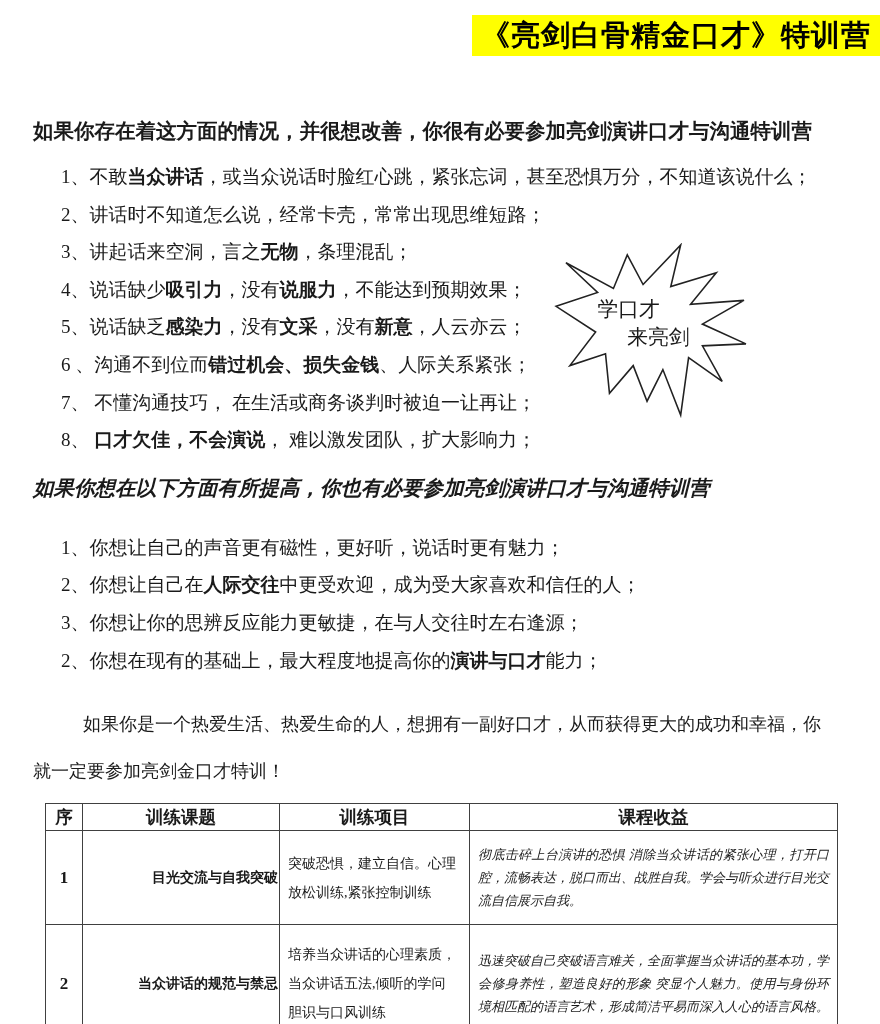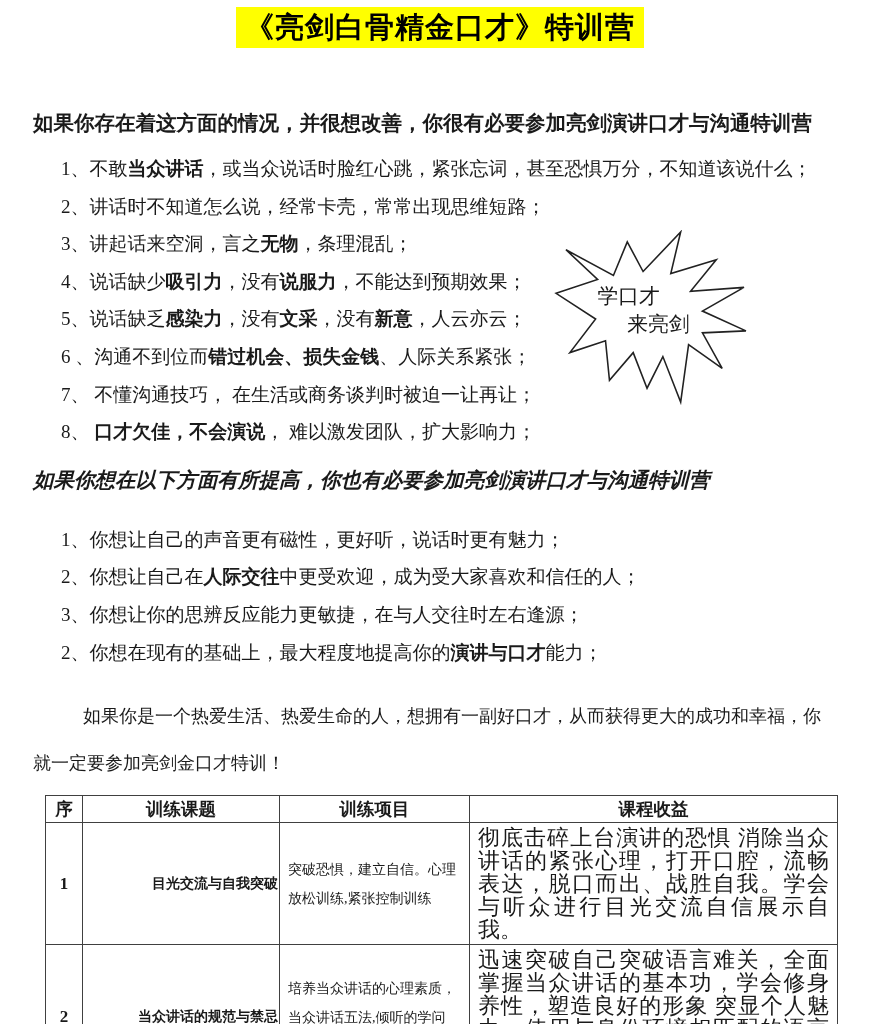--- a/index.html
+++ b/index.html
@@ -1,42 +1,42 @@
 <!DOCTYPE html>
 <html><head>
 <meta charset="utf-8">
 <style>
   html,body{margin:0;padding:0;}
   body{
     width:880px;height:1024px;background:#ffffff;color:#1a1a1a;
     font-family:"Liberation Serif","DejaVu Serif",serif;
     overflow:hidden;position:relative;
   }
-  .title-wrap{text-align:center;padding-top:7px;}
+  .title-wrap{text-align:right;padding-top:15px;}
   .title{
     display:inline-block;background:#ffff00;
     font-family:"Liberation Sans","DejaVu Sans",sans-serif;
     font-weight:bold;font-size:29px;line-height:35px;padding:3px 9px;
     letter-spacing:1px;color:#000;
   }
   .heading{
     margin:62px 43px 0 33px;font-size:20.5px;font-weight:bold;
     line-height:26px;white-space:nowrap;
   }
   .heading.second{margin-top:16px;font-style:italic;}
   ol.qlist{
     list-style:none;margin:14px 0 0 28px;padding:0 0 0 33px;
   }
   ol.qlist.second{margin-top:28px;}
   ol.qlist li{
     font-size:19px;line-height:37.6px;white-space:nowrap;
   }
   ol.qlist li span.b{font-weight:bold;}
   .starburst{
-    position:absolute;left:552px;top:230px;width:198px;height:178px;
+    position:absolute;left:552px;top:243px;width:198px;height:178px;
   }
   .starburst svg{display:block;width:100%;height:100%;}
   .starburst text{
     font-family:"Liberation Serif","DejaVu Serif",serif;
     font-size:21px;fill:#1a1a1a;
   }
   .closing{
     margin:22px 43px 0 33px;font-size:18px;font-weight:normal;
     line-height:47px;text-indent:50px;
   }
@@ -50,22 +50,22 @@
   table.course-table thead tr{height:27px;}
   table.course-table th{
     font-size:17.5px;font-weight:bold;text-align:center;padding:1px 2px;
   }
   table.course-table tbody tr:nth-child(1){height:94px;}
   table.course-table tbody tr:nth-child(2){height:118px;}
   td.c-no{text-align:center;font-weight:bold;font-size:17px;}
   td.c-topic{text-align:right;font-weight:bold;font-size:14px;margin-left:30px;}
   td.c-items{font-size:14px;line-height:29px;padding:5px 8px;vertical-align:middle;}
   td.c-benefit{
-    font-size:22px;line-height:23px;padding:3px 8px;
-    text-align:justify;word-break:break-all;vertical-align:middle;
+    font-size:13px;line-height:23px;padding:3px 8px;
+    text-align:justify;word-break:break-all;vertical-align:middle;font-style:italic;
   }
 </style>
 </head>
 <body>
 
 <div class="page">
 
   <div class="title-wrap">
     <span class="title" style="background: rgb(255, 255, 0);">《亮剑白骨精金口才》特训营</span>
   </div>

